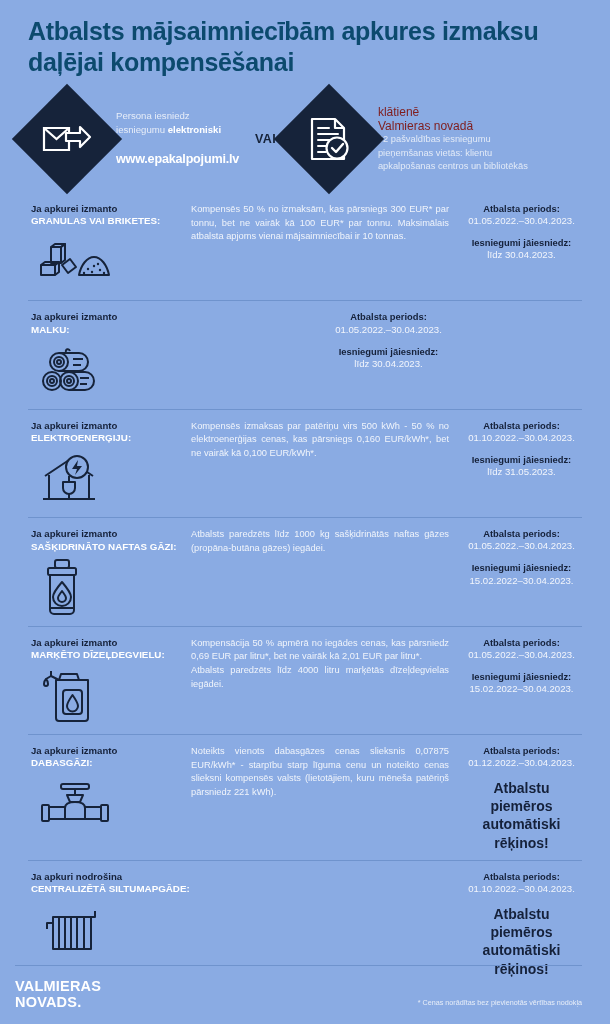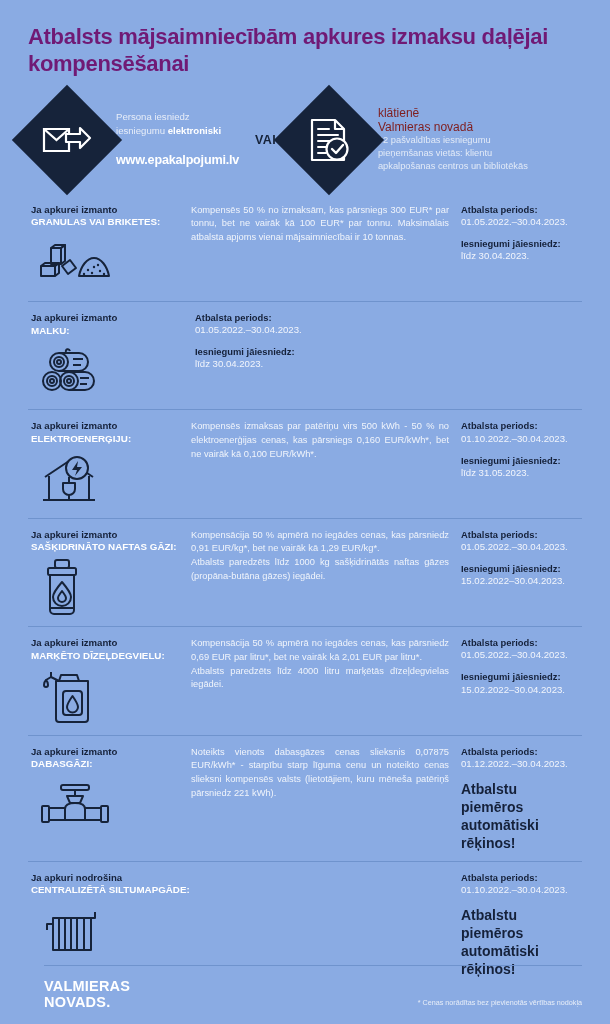--- a/index.html
+++ b/index.html
@@ -17,26 +17,26 @@
   .page {
     position: relative;
     width: 610px;
     height: 1024px;
     box-sizing: border-box;
     padding: 0 28px;
   }
 
   
   .title {
-    padding-top: 24px;
-    font-size: 22px;
+    padding-top: 16px;
+    font-size: 25px;
     font-weight: bold;
     line-height: 1.22;
     letter-spacing: -0.3px;
-    color: #701a75;
+    color: #0c4a6e;
   }
 
   
   .channels {
     display: flex;
     align-items: center;
     margin-top: 16px;
     height: 92px;
   }
   .diamond {
@@ -99,21 +99,21 @@
   .row {
     display: flex;
     border-top: 1.4px solid #6f93cd;
     padding-top: 10px;
     padding-bottom: 8px;
   }
   .row:first-child { border-top: none; padding-top: 4px; }
 
   .col-left   { width: 160px; flex: 0 0 160px; padding-left: 3px; }
   .col-mid    { width: 258px; flex: 0 0 258px; padding-right: 8px; }
-  .col-right  { flex: 1 1 auto; padding-left: 4px; }
+  .col-right  { flex: 1 1 auto; padding-left: 4px; text-align: center; }
 
   .cat-intro {
     font-size: 9.6px;
     font-weight: bold;
     color: #15213a;
     line-height: 1.3;
   }
   .cat-name {
     font-size: 9.8px;
     font-weight: bold;
@@ -153,21 +153,21 @@
   .info-strong {
     font-size: 14px;
     font-weight: bold;
     color: #15213a;
     line-height: 1.3;
   }
 
   
   .footer {
     position: absolute;
-    left: 44px;
+    left: 15px;
     right: 28px;
     bottom: 14px;
     display: flex;
     align-items: flex-end;
     justify-content: space-between;
     border-top: 1.4px solid #6f93cd;
     padding-top: 12px;
   }
   .logo {
     font-size: 14.5px;
@@ -356,21 +356,20 @@
               <rect x="9" y="10" width="28" height="7" rx="1.5"></rect>
               <path d="M11 17 L35 17 L35 52 A4 4 0 0 1 31 56 L15 56 A4 4 0 0 1 11 52 Z"></path>
               <line x1="11" y1="50" x2="35" y2="50"></line>
               <path d="M23 24 C29 31 32 35 32 39 A9 9 0 0 1 14 39 C14 35 17 31 23 24 Z"></path>
               <path d="M23 33 C26 37 27 38 27 40 A4 4 0 0 1 19 40 C19 38 20 37 23 33 Z"></path>
             </g>
           </svg>
         </div>
       </div>
       <div class="col-mid desc">
-        <p>Kompensācija 50 % apmērā no iegādes cenas, kas pārsniedz 0,91 EUR/kg*, bet ne vairāk kā 1,29 EUR/kg*.</p>
         <p>Atbalsts paredzēts līdz 1000 kg sašķidrinātās naftas gāzes (propāna-butāna gāzes) iegādei.</p>
       </div>
       <div class="col-right">
         <div class="info-label">Atbalsta periods:</div>
         <div class="info-value">01.05.2022.–30.04.2023.</div>
         <div class="info-label">Iesniegumi jāiesniedz:</div>
         <div class="info-value">15.02.2022–30.04.2023.</div>
       </div>
     </div>
 

